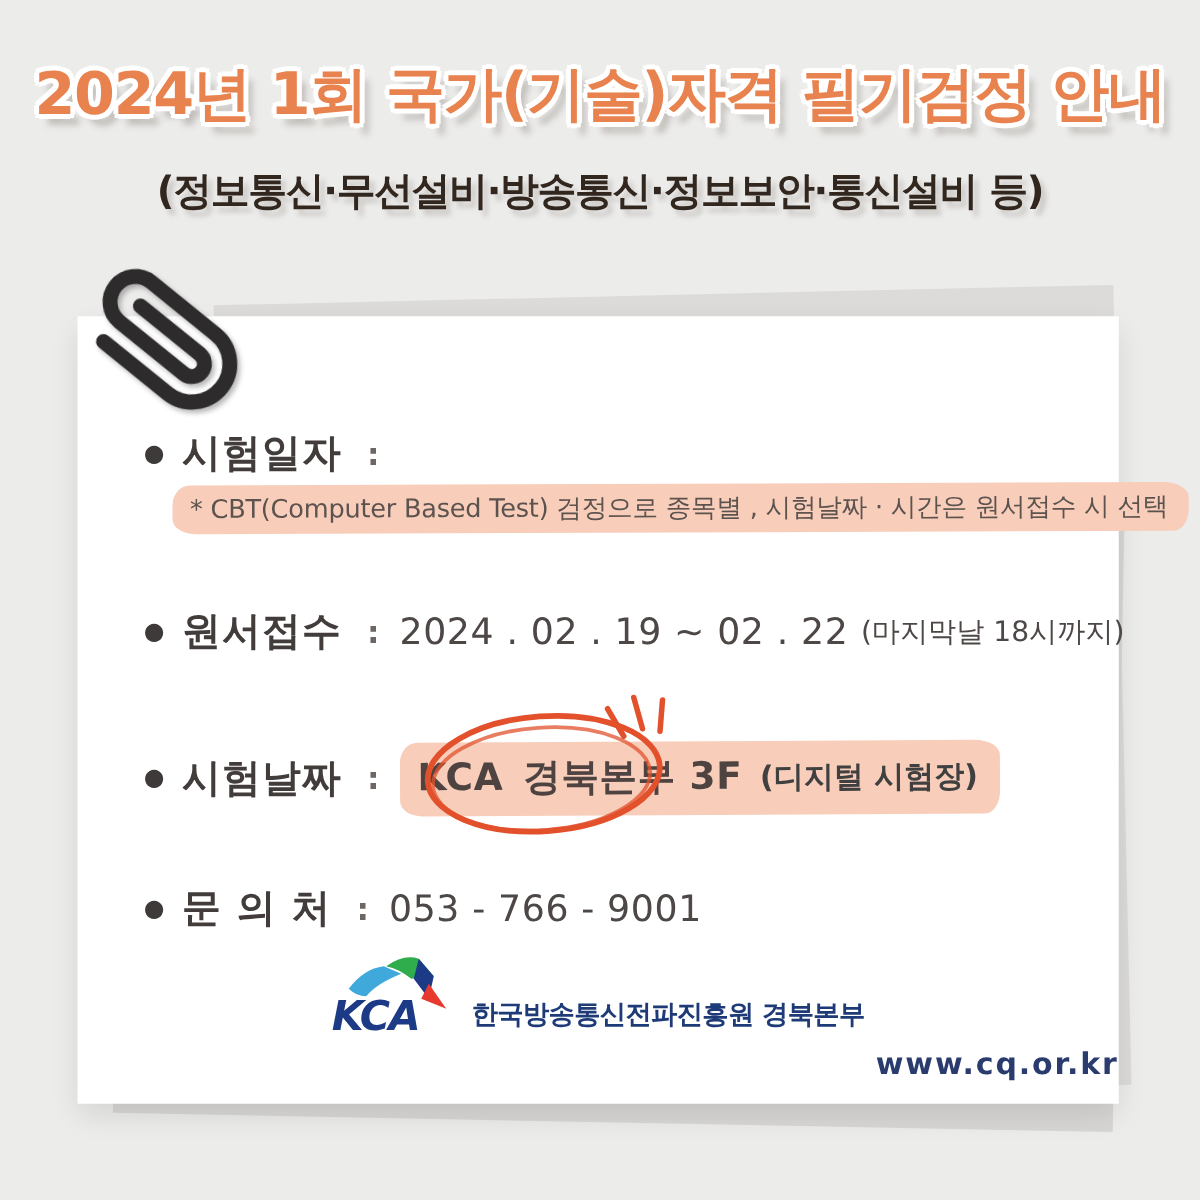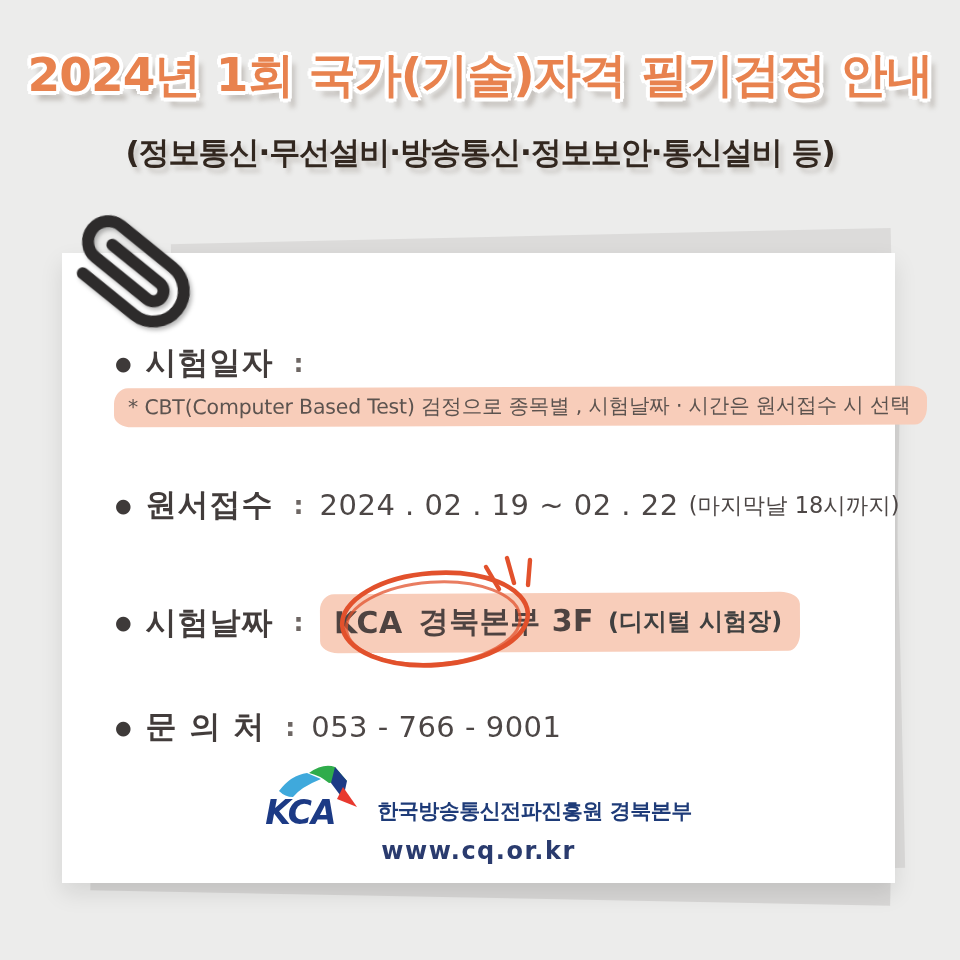--- a/index.html
+++ b/index.html
@@ -61,21 +61,21 @@
     position:absolute; left:53px; display:flex; align-items:center;
     white-space:nowrap;
   }
   .bullet{ font-size:19px; color:#3e3a39; margin-right:14px; line-height:1; }
   .label{ font-size:31px; font-weight:700; color:#423c3b; letter-spacing:1px; }
   .colon{ font-size:25px; color:#6d6663; margin:0 16px 0 20px; font-weight:600; }
   .value{ font-size:29px; font-weight:500; color:#4d4746; letter-spacing:.5px; }
   .suffix{ font-size:22.5px; font-weight:500; color:#4d4746; margin-left:10px; }
 
   .row-exam   { top:89px; }
-  .row-note   { top:134px; left:52px; position:absolute; }
+  .row-note   { top:134px; left:76px; position:absolute; }
   .row-reg    { top:231px; }
   .row-loc    { top:340px; }
   .row-contact{ top:453px; }
 
   .hl{
     background:#f8cdba;
     border-radius:14px 20px 12px 18px / 16px 12px 18px 12px;
   }
   .note-hl{
     display:inline-block; padding:5px 16px 6px 14px;
@@ -109,21 +109,21 @@
   .kca-word{
     position:absolute; left:0; bottom:0;
     font-size:33px; font-weight:900; font-style:italic;
     color:#1c3a85; letter-spacing:-1px; line-height:1;
   }
   .org-name{
     font-size:21px; font-weight:700; color:#1e3b78;
     letter-spacing:-0.5px; padding-bottom:4px; white-space:nowrap;
   }
   .site-url{
-    position:absolute; left:0; top:584px; width:833px; text-align:center;
+    position:absolute; left:0; top:584px; width:833px; text-align:right;
     font-size:24px; font-weight:700; color:#2a3b6e; letter-spacing:1.5px;
   }
 </style>
 </head>
 <body>
 
 <div class="hero-title">2024년 1회 국가(기술)자격 필기검정 안내</div>
 <div class="hero-subtitle">(정보통신·무선설비·방송통신·정보보안·통신설비 등)</div>
 
 <div class="sheet-back-1"></div>

